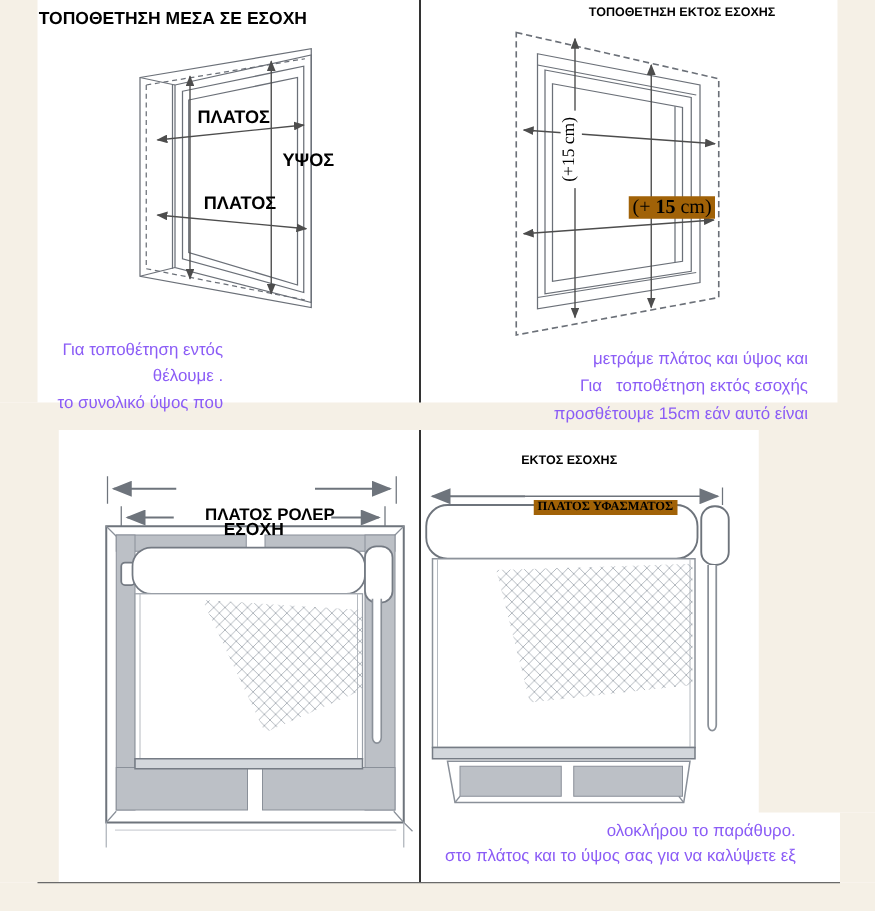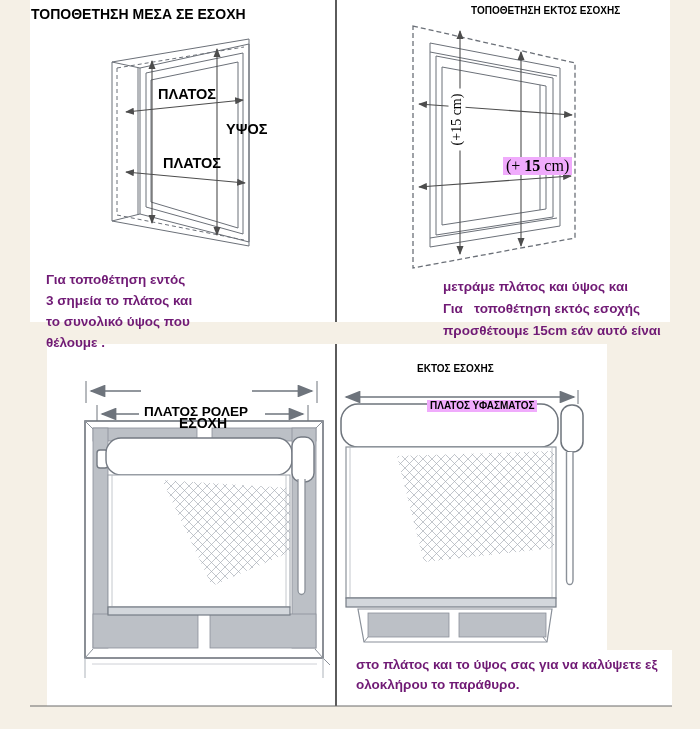--- a/index.html
+++ b/index.html
@@ -7,30 +7,30 @@
     position:relative; width:700px; height:729px; background:#ffffff;
     font-family:"Liberation Sans","DejaVu Sans",sans-serif; color:#000;
     overflow:hidden;
   }
   .cream{position:absolute; background:#f5f0e6;}
   .artwork{position:absolute; left:0; top:0; z-index:1;}
   .lbl{
     position:absolute; z-index:2; font-weight:bold; color:#000;
     white-space:pre; line-height:1.15;
   }
-  .cap{position:absolute; z-index:2; font-weight:bold; color:#701a75;}
+  .cap{position:absolute; z-index:2; font-weight:normal; color:#8b5cf6;text-align:right;}
   .cap div{white-space:pre-wrap;}
   .serif{
     font-family:"Liberation Serif","DejaVu Serif",serif; font-weight:normal;
     background:#fff;
   }
   .rot{
     transform:rotate(-90deg); transform-origin:center center; text-align:center;
   }
-  .whitebg{background:#f0abfc; padding:0 3px;}
+  .whitebg{background:#a16207; padding:0 3px;font-family:Liberation Serif, serif;}
   .b{font-weight:bold;}
 </style>
 </head>
 <body>
 
 <div class="page">
 
   <div class="cream" style="left:0;top:0;width:30px;height:322px;"></div>
   <div class="cream" style="left:0;top:322px;width:672px;height:22px;"></div>
   <div class="cream" style="left:0;top:344px;width:47px;height:362px;"></div>
@@ -157,39 +157,38 @@
     </g>
   </svg>
 
   <div class="lbl" style="left:31px;top:6px;font-size:14px;">ΤΟΠΟΘΕΤΗΣΗ ΜΕΣΑ ΣΕ ΕΣΟΧΗ</div>
   <div class="lbl" style="left:158px;top:86px;font-size:14.5px;">ΠΛΑΤΟΣ</div>
   <div class="lbl" style="left:226px;top:121px;font-size:14.5px;">ΥΨΟΣ</div>
   <div class="lbl" style="left:163px;top:155px;font-size:14.5px;">ΠΛΑΤΟΣ</div>
 
   <div class="cap" style="left:46px;top:269px;font-size:13.5px;line-height:21px;">
     <div>Για τοποθέτηση εντός</div>
-    <div>3 σημεία το πλάτος και</div>
+    <div>θέλουμε .</div>
     <div>το συνολικό ύψος που</div>
-    <div>θέλουμε .</div>
   </div>
 
   <div class="lbl" style="left:471px;top:5px;font-size:10px;">ΤΟΠΟΘΕΤΗΣΗ ΕΚΤΟΣ ΕΣΟΧΗΣ</div>
   <div class="lbl serif rot" style="left:426px;top:111px;width:62px;height:17px;font-size:14px;z-index:2;">(+15 cm)</div>
   <div class="lbl serif whitebg" style="left:503px;top:157px;font-size:16px;"><span>(+ </span><span class="b">15</span><span> cm)</span></div>
 
   <div class="cap" style="left:443px;top:276px;font-size:13.5px;line-height:22px;">
     <div>μετράμε πλάτος και ύψος και</div>
     <div>Για   τοποθέτηση εκτός εσοχής</div>
     <div>προσθέτουμε 15cm εάν αυτό είναι</div>
   </div>
 
   <div class="lbl" style="left:158px;top:379px;width:90px;text-align:center;font-size:14px;margin-top:36px;">ΕΣΟΧΗ</div>
-  <div class="lbl" style="left:144px;top:404px;width:100px;text-align:center;font-size:13.5px;">ΠΛΑΤΟΣ ΡΟΛΕΡ</div>
+  <div class="lbl" style="left:164px;top:404px;width:100px;text-align:center;font-size:13.5px;">ΠΛΑΤΟΣ ΡΟΛΕΡ</div>
 
   <div class="lbl" style="left:417px;top:363px;font-size:10px;">ΕΚΤΟΣ ΕΣΟΧΗΣ</div>
   <div class="lbl whitebg" style="left:427px;top:400px;font-size:10px;">ΠΛΑΤΟΣ ΥΦΑΣΜΑΤΟΣ</div>
 
   <div class="cap" style="left:356px;top:655px;font-size:13.5px;line-height:20px;">
+    <div>ολοκλήρου το παράθυρο.</div>
     <div>στο πλάτος και το ύψος σας για να καλύψετε εξ</div>
-    <div>ολοκλήρου το παράθυρο.</div>
   </div>
 
 </div>
 
 </body></html>

